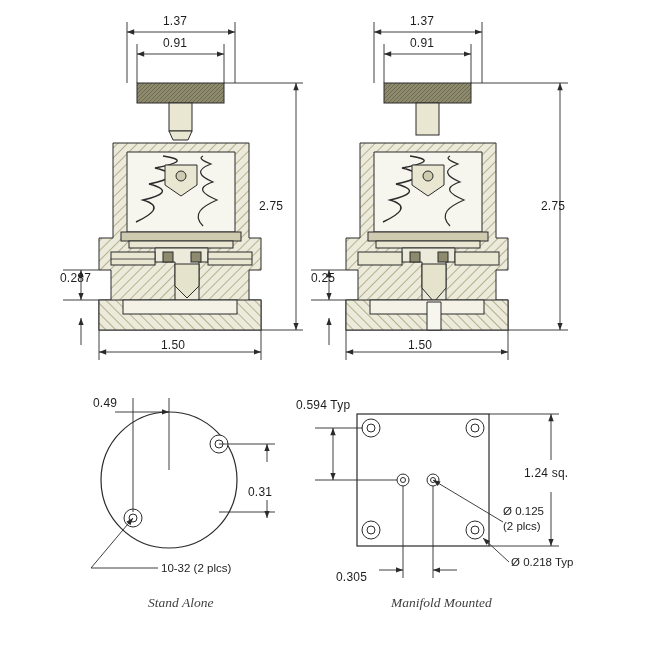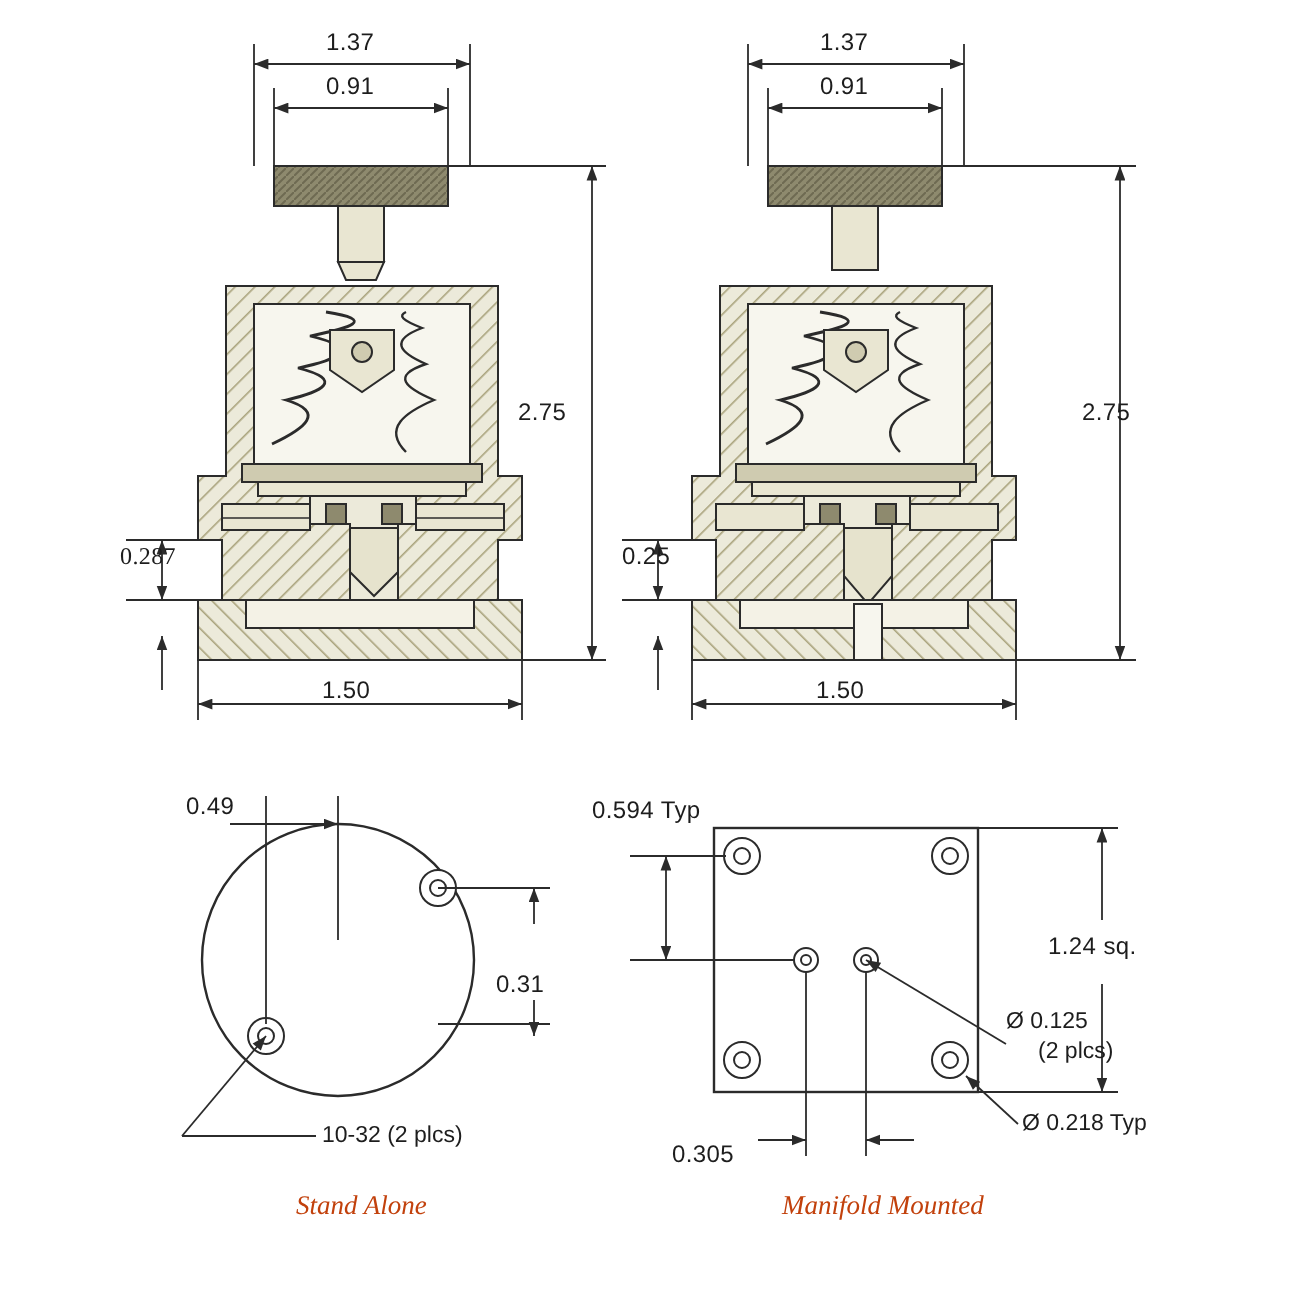--- a/index.html
+++ b/index.html
@@ -33,21 +33,21 @@
     font-size: 12px;
     color: #1d1d1d;
     white-space: nowrap;
     letter-spacing: 0.2px;
   }
   .captiontext {
     position: absolute;
     font-family: "Liberation Serif", serif;
     font-style: italic;
     font-size: 13.5px;
-    color: #c2410c;
+    color: #404040;
     white-space: nowrap;
   }
   .notetext {
     position: absolute;
     font-family: "Liberation Sans", sans-serif;
     font-size: 11.5px;
     color: #1d1d1d;
     white-space: nowrap;
   }
 </style>
@@ -247,36 +247,36 @@
 
         <line x1="480" y1="538" x2="506" y2="562" marker-start="url(#arrowStart)"></line>
       </g>
 
     </g>
   </svg>
 
   <div class="dimtext" style="left:160px; top:14px;">1.37</div>
   <div class="dimtext" style="left:160px; top:36px;">0.91</div>
   <div class="dimtext" style="left:256px; top:199px;">2.75</div>
-  <div class="dimtext" style="left:57px; top:271px;font-family:Liberation Serif, serif;">0.287</div>
+  <div class="dimtext" style="left:57px; top:271px;">0.287</div>
   <div class="dimtext" style="left:158px; top:338px;">1.50</div>
 
   <div class="dimtext" style="left:407px; top:14px;">1.37</div>
   <div class="dimtext" style="left:407px; top:36px;">0.91</div>
   <div class="dimtext" style="left:538px; top:199px;">2.75</div>
   <div class="dimtext" style="left:308px; top:271px;">0.25</div>
   <div class="dimtext" style="left:405px; top:338px;">1.50</div>
 
   <div class="dimtext" style="left:90px; top:396px;">0.49</div>
   <div class="dimtext" style="left:245px; top:485px;">0.31</div>
   <div class="notetext" style="left:158px; top:562px;text-align:right;">10-32 (2 plcs)</div>
 
   <div class="dimtext" style="left:293px; top:398px;text-align:center;">0.594 Typ</div>
   <div class="dimtext" style="left:521px; top:466px;">1.24 sq.</div>
   <div class="dimtext" style="left:333px; top:570px;">0.305</div>
   <div class="notetext" style="left:500px; top:505px;">Ø 0.125</div>
-  <div class="notetext" style="left:500px; top:520px;margin-left:16px;">(2 plcs)</div>
+  <div class="notetext" style="left:500px; top:520px;">(2 plcs)</div>
   <div class="notetext" style="left:508px; top:556px;">Ø 0.218 Typ</div>
 
   <div class="captiontext" style="left:145px; top:595px;">Stand Alone</div>
   <div class="captiontext" style="left:388px; top:595px;font-style:italic;">Manifold Mounted</div>
 
 </div>
 
 </body></html>

